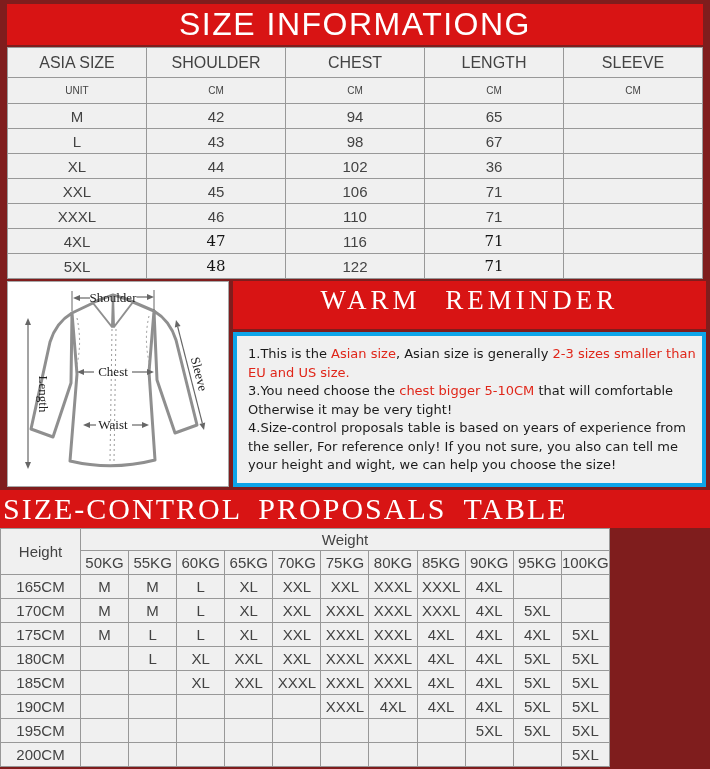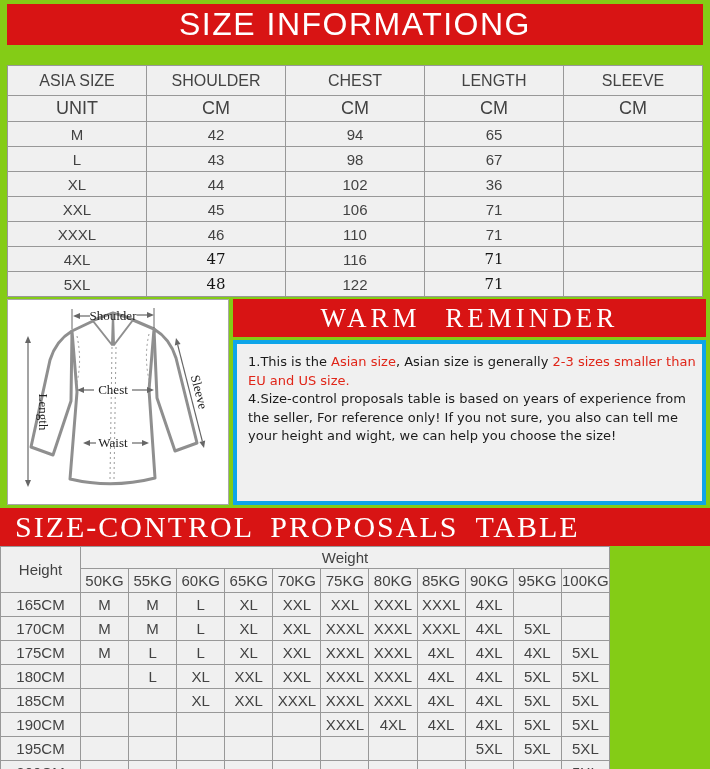--- a/index.html
+++ b/index.html
@@ -1,52 +1,52 @@
 <!DOCTYPE html>
 <html style="--banner-red: #d81414; --note-red: #e02619; --cell-bg: #f0f0f0;"><head>
 <meta charset="utf-8">
 <style>
   html,body{margin:0;padding:0;background:#ffffff;}
-  .page{position:relative;width:710px;height:769px;overflow:hidden;background:#84cc16;
+  .page{position:relative;width:710px;height:769px;overflow:hidden;background:#7f1d1d;
         font-family:"Liberation Sans",sans-serif;color:#3d3d3d;}
 
   
   .top-wrap{margin:4px 7px 0 7px;}
   .title-bar{height:41px;line-height:41px;background:var(--banner-red,#d81414);
              color:#fff;text-align:center;font-size:32px;font-weight:300;
              letter-spacing:1.5px;font-family:"Liberation Sans",sans-serif;}
   table{border-collapse:collapse;}
-  .size-table{width:100%;table-layout:fixed;margin-top:20px;}
+  .size-table{width:100%;table-layout:fixed;margin-top:2px;}
   .size-table td{border:1px solid #989898;background:var(--cell-bg,#f0f0f0);
                  text-align:center;padding:0;font-size:16px;color:#434343;}
   .size-table .head-row td{height:29px;}
-  .size-table .unit-row td{height:25px;font-size:18px;}
+  .size-table .unit-row td{height:25px;font-size:10px;}
   .size-table .data-row td{height:24px;font-size:15px;}
   .size-table td.alt{font-family:"DejaVu Serif",serif;color:#141414;font-size:15px;}
 
   
   .mid-wrap{margin:2px 4px 0 7px;display:flex;height:206px;}
   .diagram-panel{width:222px;box-sizing:border-box;border:1px solid #a8a8a8;
                  background:#fff;flex:none;}
   .reminder-col{flex:1;margin-left:4px;display:flex;flex-direction:column;}
-  .reminder-title{height:38px;line-height:38px;background:var(--banner-red,#d81414);
+  .reminder-title{height:48px;line-height:38px;background:var(--banner-red,#d81414);
                   color:#fff;text-align:center;font-family:"Liberation Serif",serif;
                   font-size:27px;letter-spacing:4px;word-spacing:14px;}
   .reminder-body{flex:1;margin-top:3px;box-sizing:border-box;border:4px solid #0ea5e9;
                  background:var(--cell-bg,#f0f0f0);padding:9px 6px 0 11px;
                  font-family:"DejaVu Sans",sans-serif;font-size:13px;line-height:1.43;
                  color:#1b1b1b;}
   .note{margin:0;}
   .note .red{color:var(--note-red,#e02619);}
 
   
   .bottom-wrap{margin-top:3px;}
   .proposals-title{height:38px;line-height:38px;background:var(--banner-red,#d81414);
                    color:#fff;font-family:"Liberation Serif",serif;font-size:30px;
-                   letter-spacing:2px;word-spacing:8px;padding-left:15px;}
+                   letter-spacing:2px;word-spacing:8px;padding-left:3px;}
   .proposals-table{width:610px;table-layout:fixed;margin-top:0;}
   .proposals-table td{border:1px solid #989898;background:var(--cell-bg,#f0f0f0);
                       text-align:center;padding:0;height:23px;font-size:15px;color:#434343;}
   .proposals-table td.weight-head{height:21px;text-align:center;}
   .proposals-table td.height-head{font-size:15px;}
 
   
   .dim-label{font-family:"Liberation Serif",serif;font-size:13px;fill:#222;}
 </style>
 </head>
@@ -177,20 +177,21 @@
         <text class="dim-label" x="31" y="112" text-anchor="middle" transform="rotate(90 31 112)">Length</text>
         <text class="dim-label" x="105" y="94" text-anchor="middle">Chest</text>
         <text class="dim-label" x="105" y="147" text-anchor="middle">Waist</text>
         <text class="dim-label" x="187" y="93" text-anchor="middle" transform="rotate(76 187 93)">Sleeve</text>
       </svg>
     </div>
     <div class="reminder-col">
       <div class="reminder-title">WARM REMINDER</div>
       <div class="reminder-body">
           <div class="note"><span>1.This is the </span><span class="red">Asian size</span><span>, Asian size is generally </span><span class="red">2-3 sizes smaller than EU and US size.</span></div>
+          <div class="note"><span>3.You need choose the </span><span class="red">chest bigger 5-10CM</span><span> that will comfortable Otherwise it may be very tight!</span></div>
           <div class="note"><span>4.Size-control proposals table is based on years of experience from the seller,  For reference only! If you not sure, you also can tell me your height and wight, we can help you choose the size!</span></div>
         </div>
     </div>
   </div>
 
   <div class="bottom-wrap">
     <div class="proposals-title">SIZE-CONTROL PROPOSALS TABLE</div>
     <table class="proposals-table">
       <colgroup>
         <col style="width:80px">

